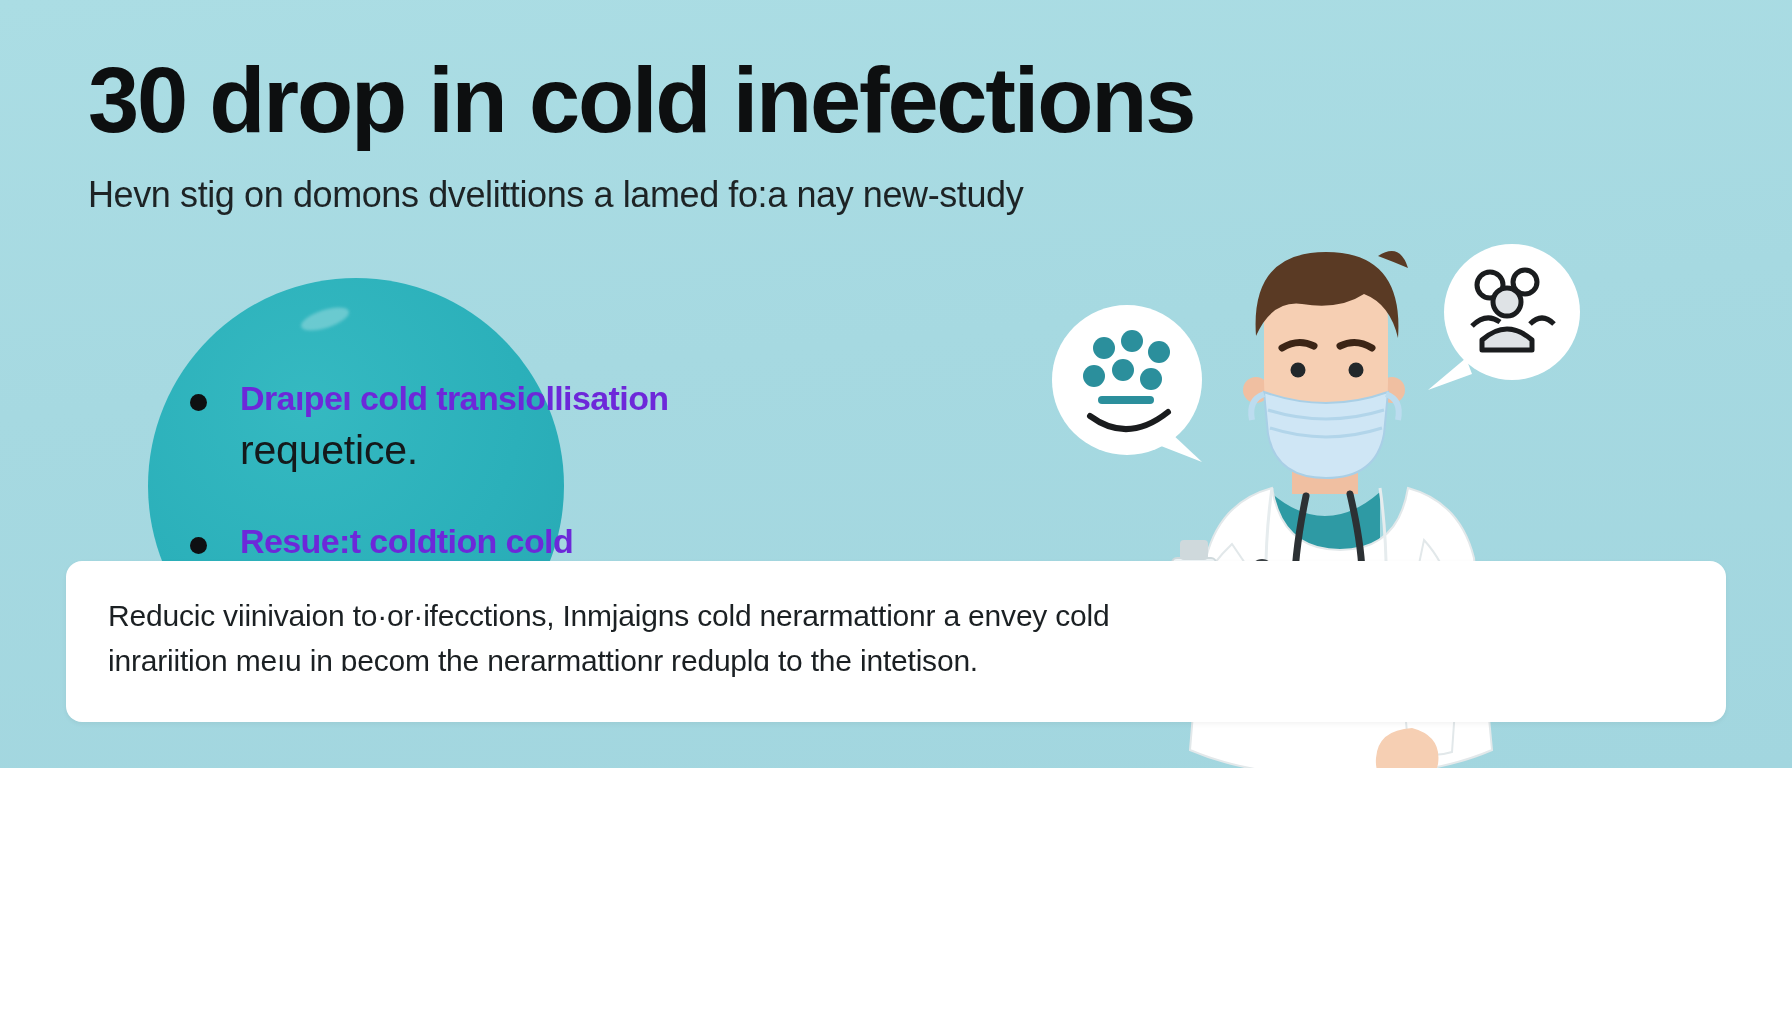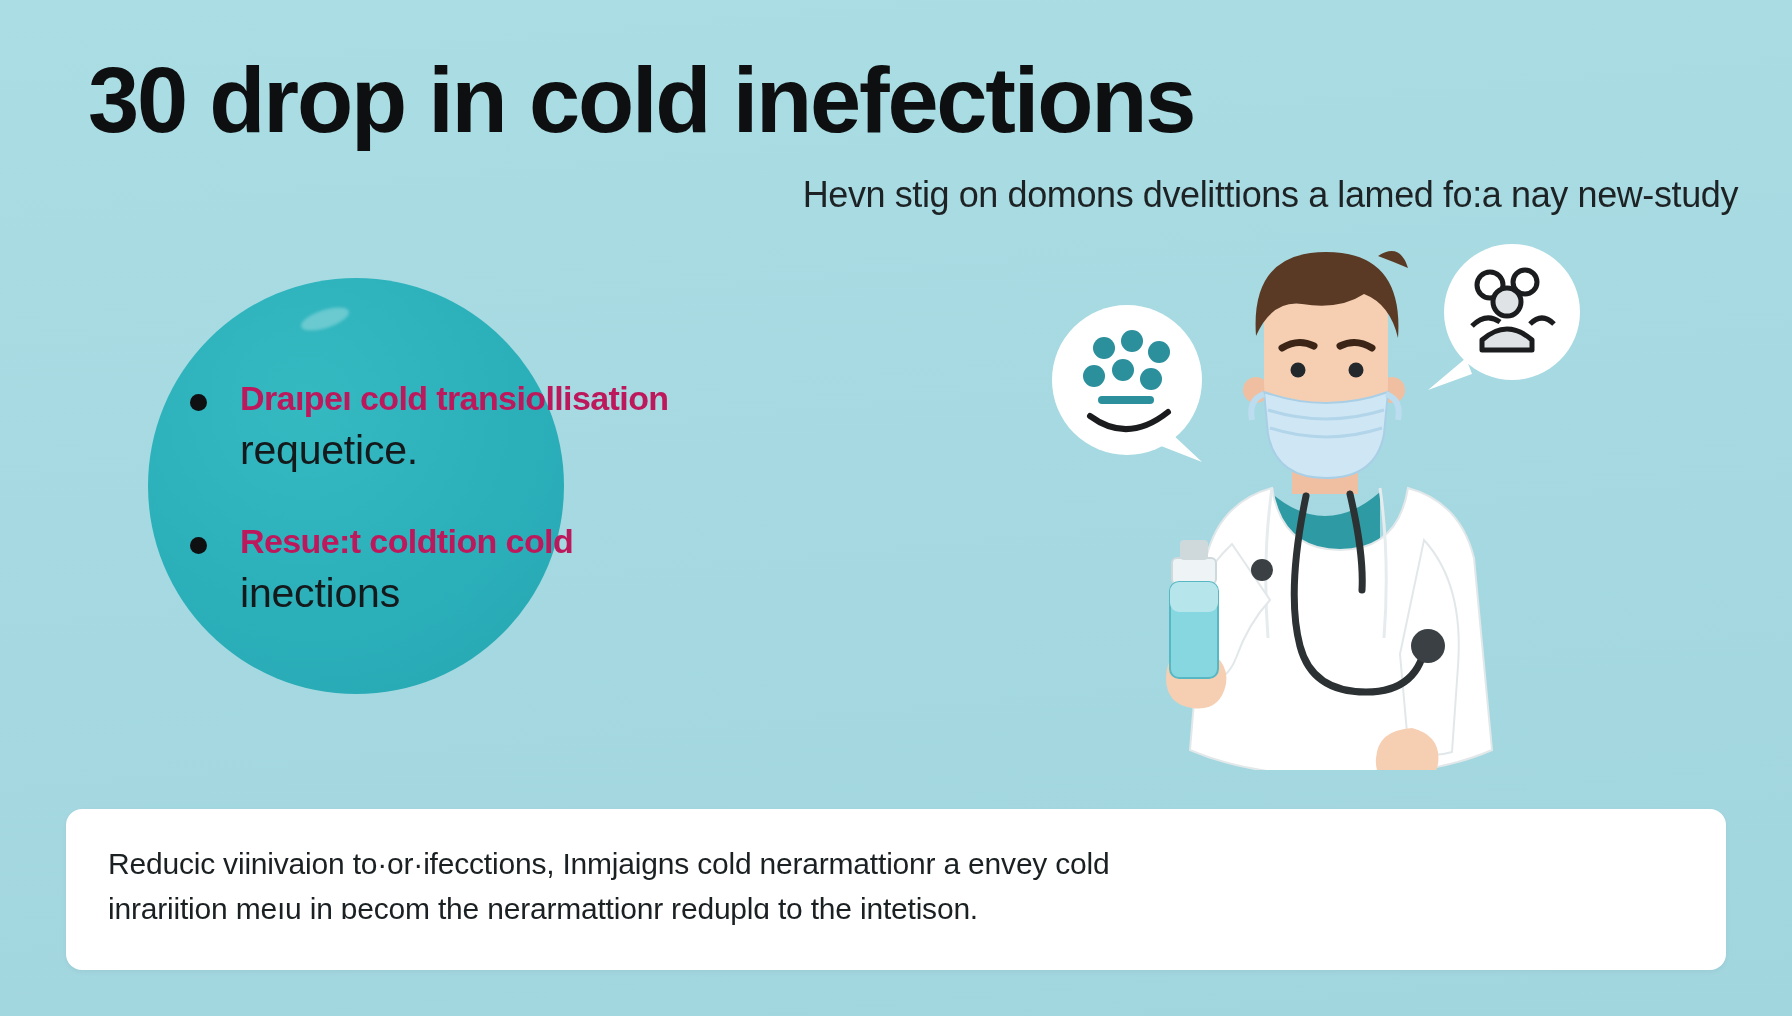--- a/index.html
+++ b/index.html
@@ -3,21 +3,21 @@
 <meta charset="utf-8">
 <style>
   * { box-sizing: border-box; margin: 0; padding: 0; }
   html, body {
     width: 1792px; height: 1024px;
     font-family: "Liberation Sans", sans-serif;
     overflow: hidden;
   }
   #poster {
     position: relative;
-    width: 1792px; height: 1016px;
+    width: 1792px; height: 768px;
     background: #a9dbe2;
     overflow: hidden;
   }
   
   #poster::before {
     content: "";
     position: absolute; inset: 0;
     background: linear-gradient(175deg, #abdde4 0%, #a6d9e1 45%, #a2d6df 100%);
     pointer-events: none;
   }
@@ -37,21 +37,20 @@
     white-space: nowrap;
   }
   .subhead {
     margin-top: 26px;
     font-size: 36px;
     line-height: 1.15;
     font-weight: 400;
     letter-spacing: -0.4px;
     color: #1d2325;
     white-space: nowrap;
-    text-align: right;
   }
 
   
   .blob {
     position: absolute;
     left: 148px; top: 278px;
     width: 416px; height: 416px;
     border-radius: 50%;
     background: radial-gradient(circle at 38% 30%, #35b9c1 0%, #2bb0ba 55%, #27a6b2 100%);
   }
@@ -83,21 +82,21 @@
     width: 17px; height: 17px;
     border-radius: 50%;
     background: #0e1012;
   }
   .b-strong {
     display: block;
     font-size: 34px;
     line-height: 1.18;
     font-weight: bold;
     letter-spacing: -0.6px;
-    color: #be185d;
+    color: #6d28d9;
     white-space: nowrap;
   }
   .b-sub {
     display: block;
     margin-top: 8px;
     font-size: 41px;
     line-height: 1.2;
     font-weight: 400;
     letter-spacing: -0.2px;
     color: #14191b;

